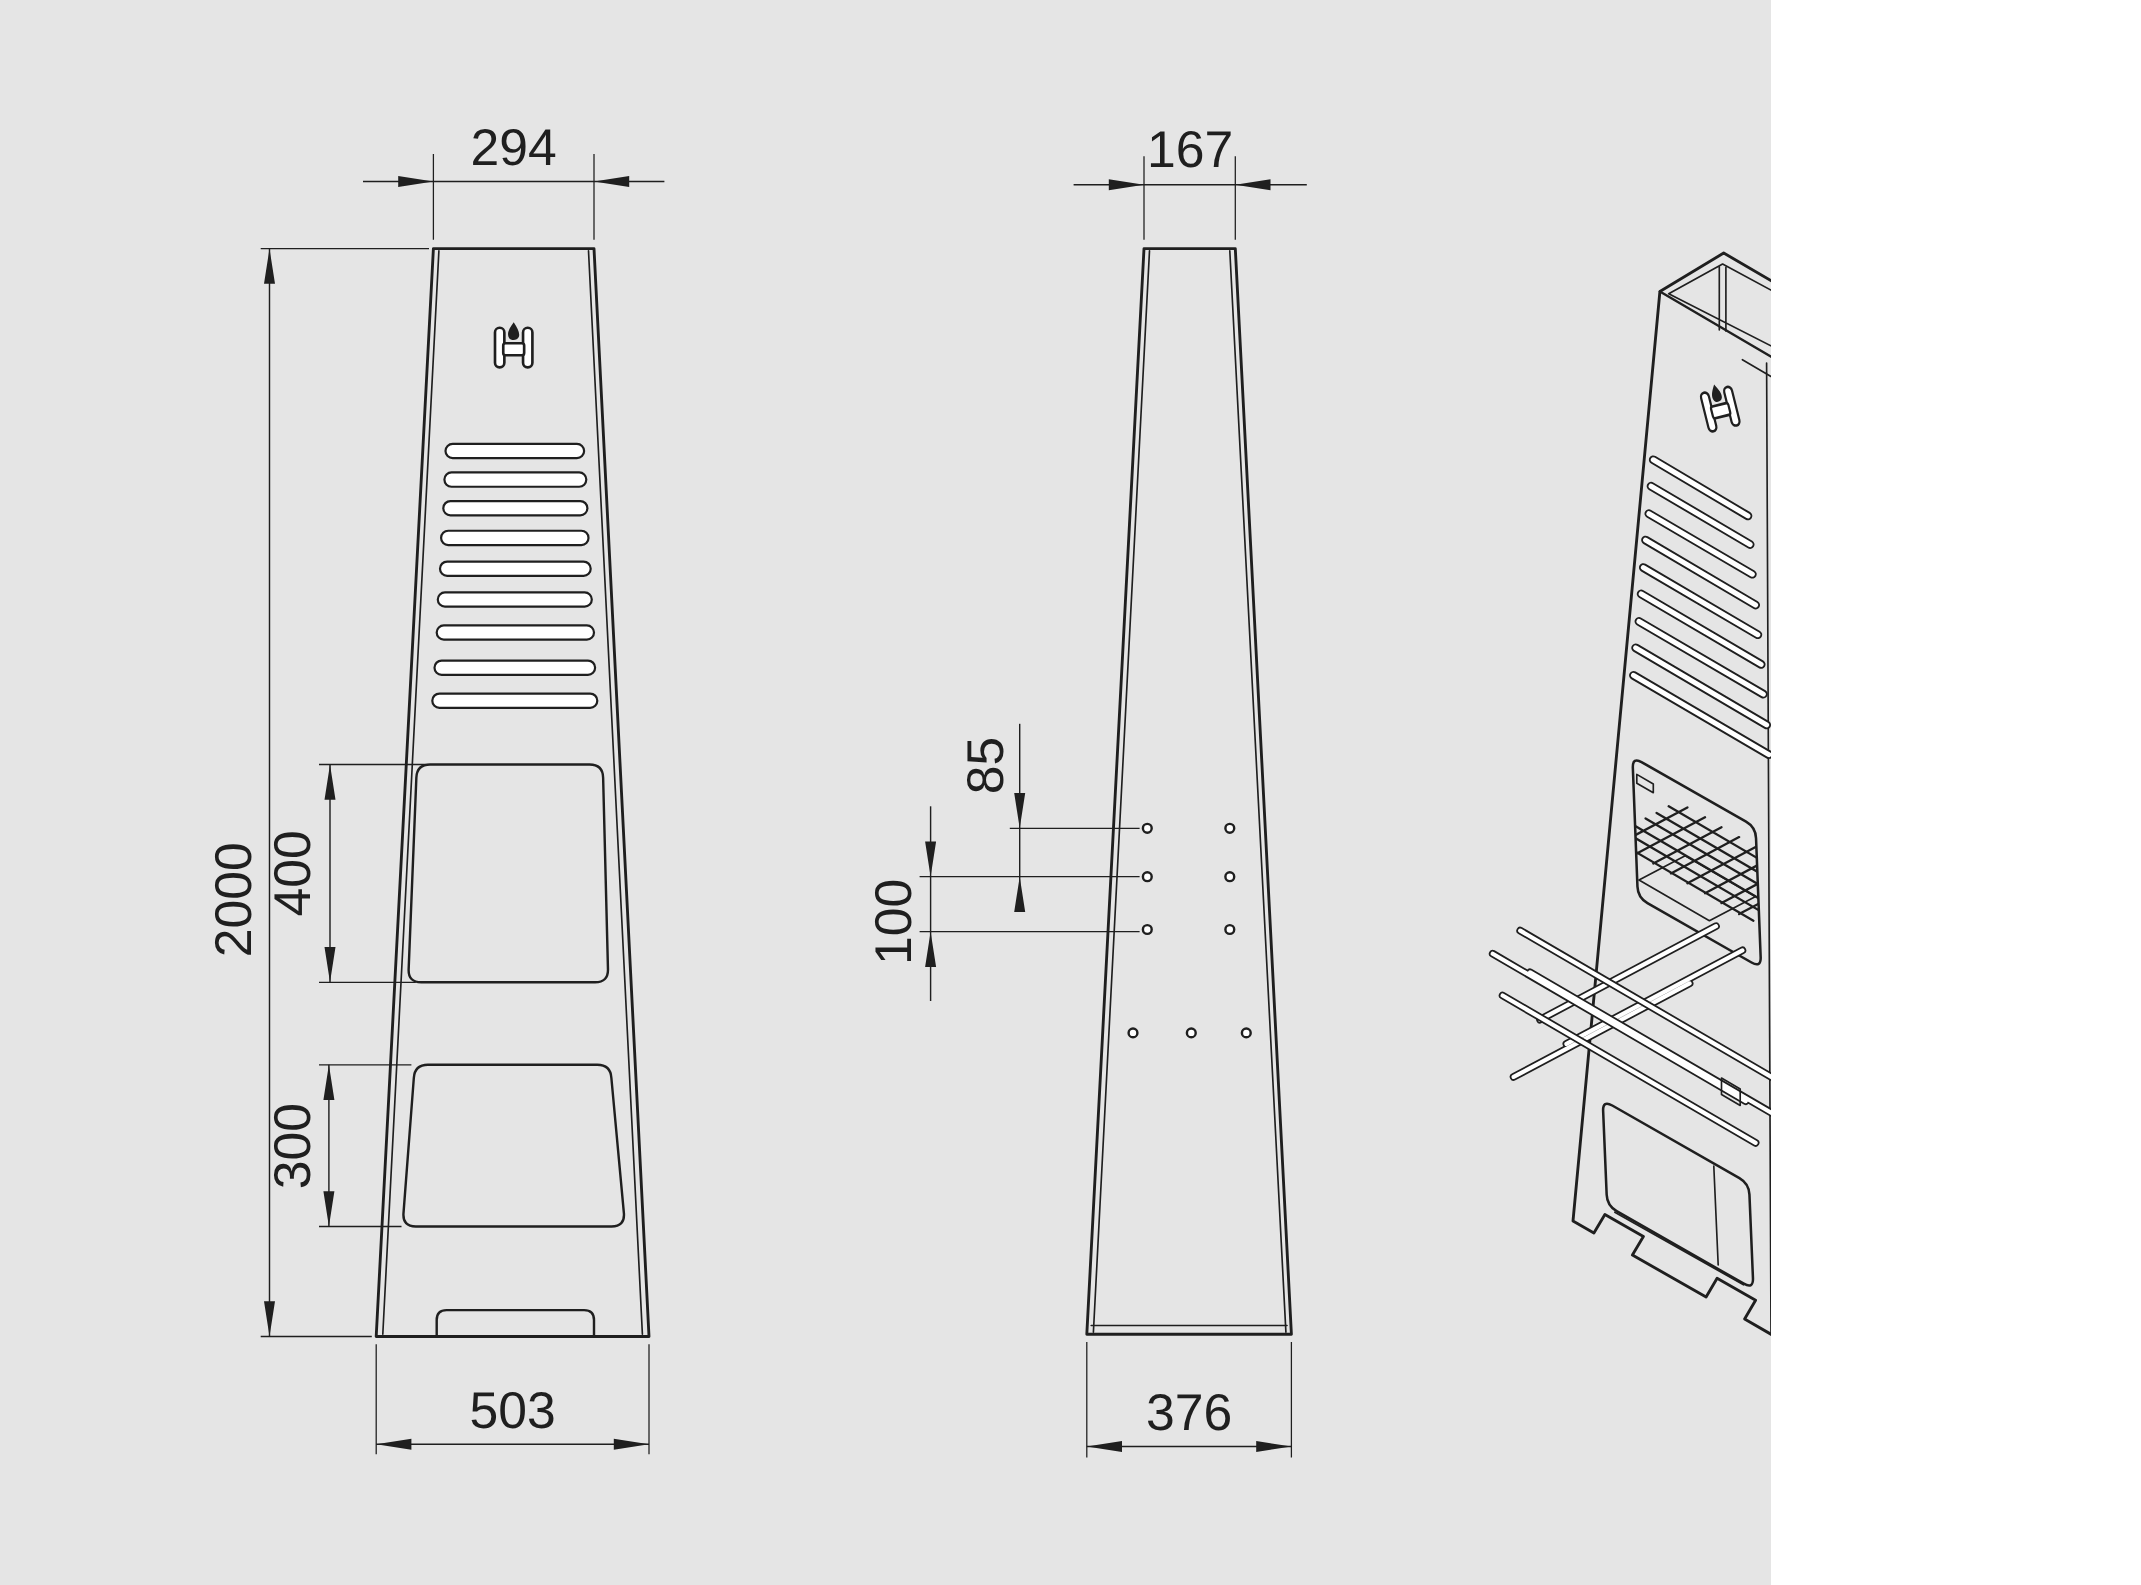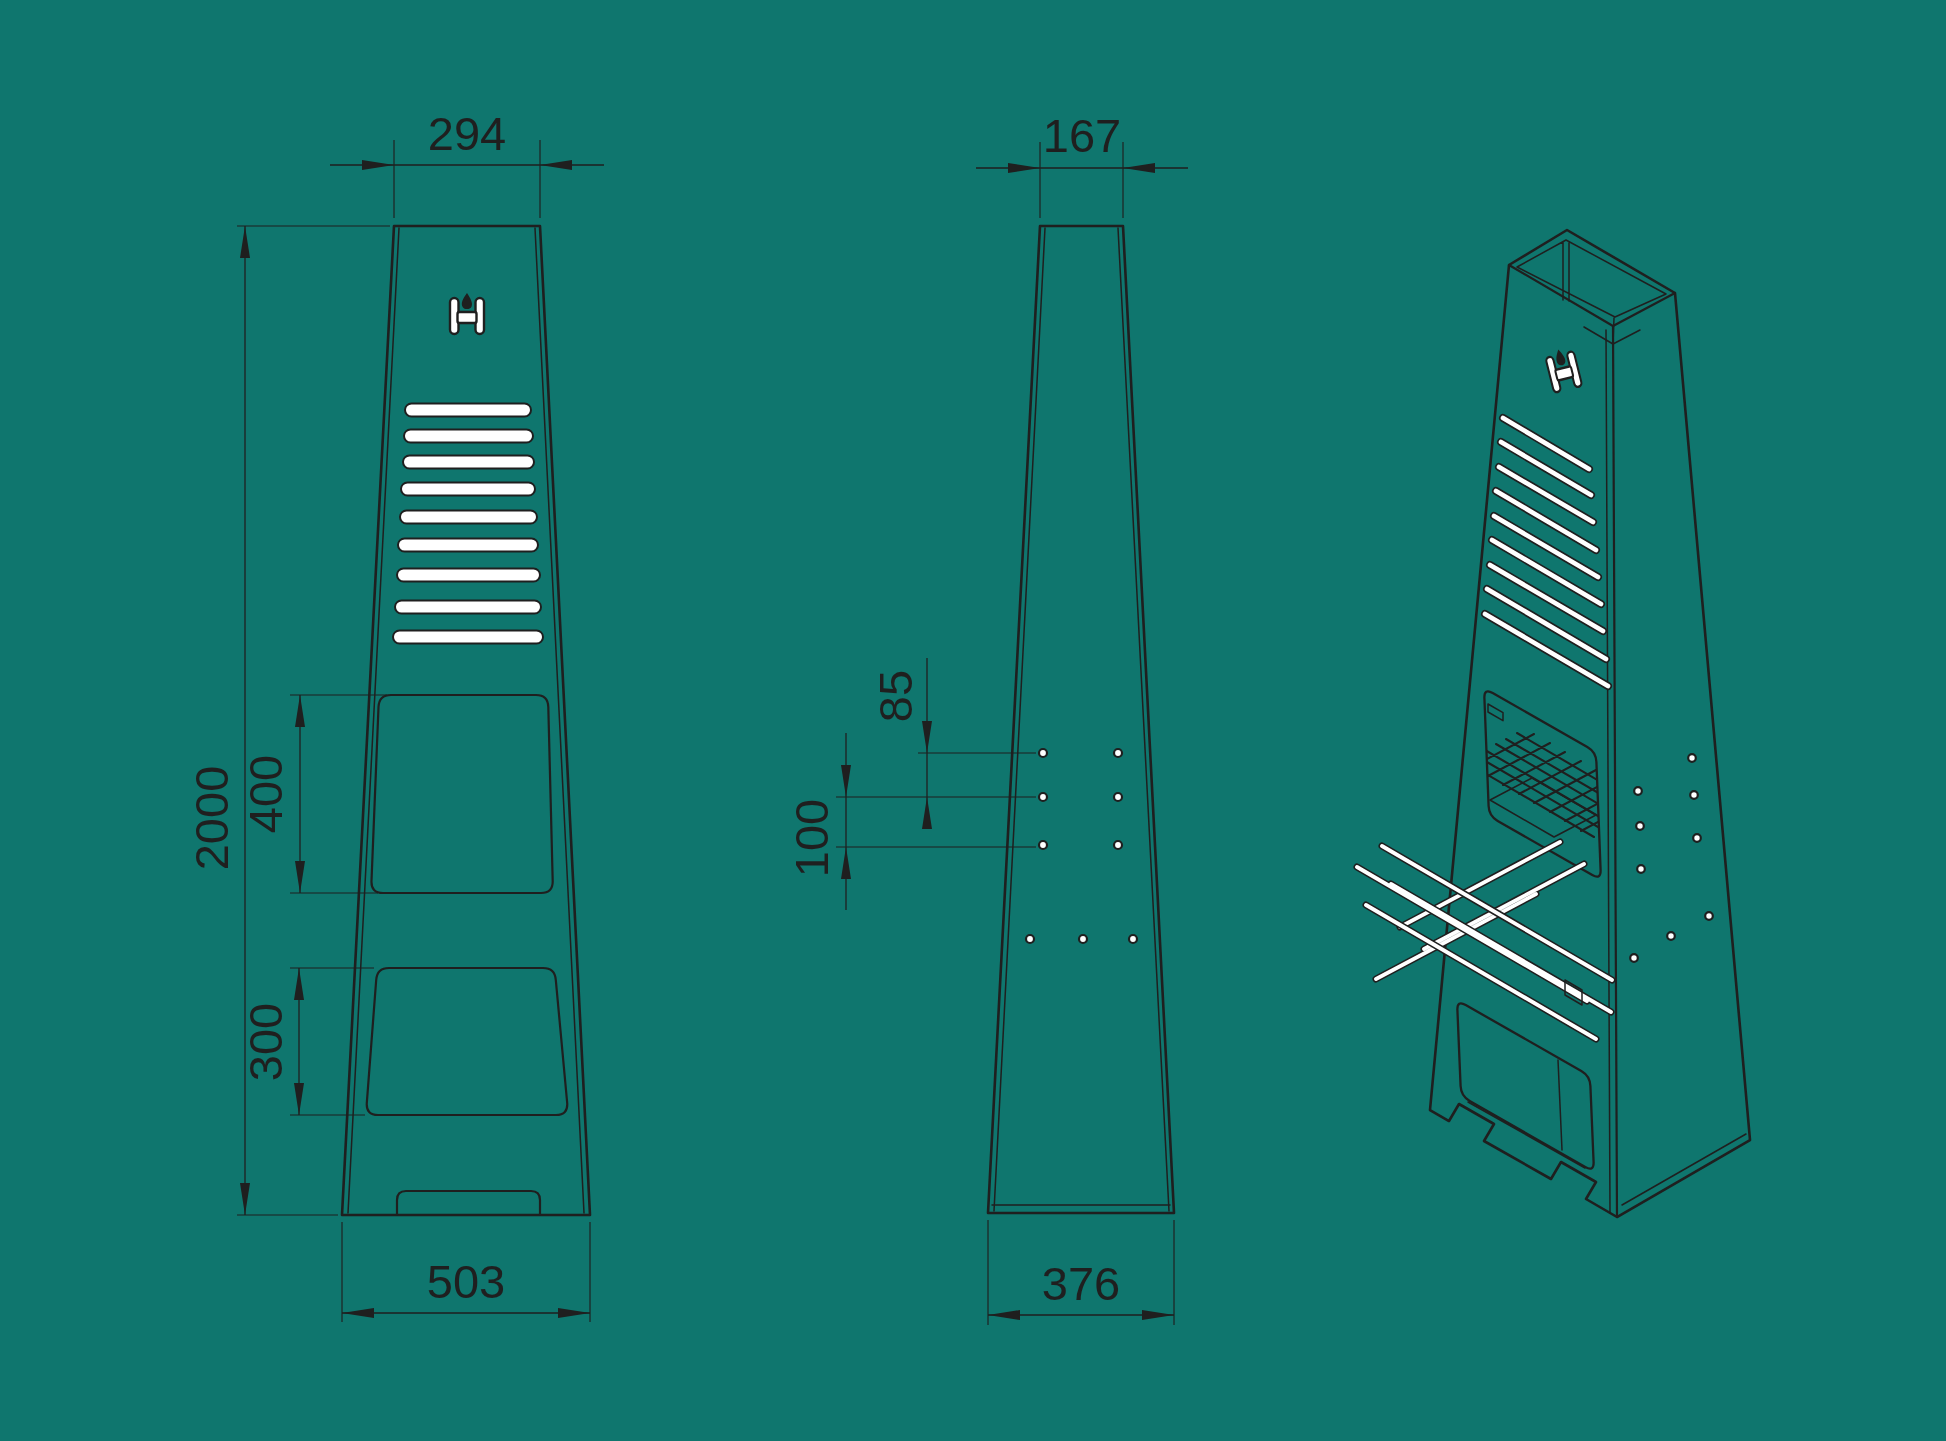--- a/index.html
+++ b/index.html
@@ -1,16 +1,16 @@
 <!DOCTYPE html>
 <html><head>
 <meta charset="utf-8">
 <style>
   html,body{margin:0;padding:0;background:#ffffff;}
-  .canvas{position:relative;width:1946px;height:1441px;background:#0f766e;overflow:hidden;
+  .canvas{position:relative;width:1610px;height:1441px;background:#e5e5e5;overflow:hidden;
           font-family:"Liberation Sans", sans-serif;}
   svg{display:block}
   .ol   {fill:none;stroke:#1f1f1f;stroke-width:2.6;stroke-linejoin:round;stroke-linecap:round;}
   .md   {fill:none;stroke:#1f1f1f;stroke-width:2.2;stroke-linejoin:round;stroke-linecap:round;}
   .thin {fill:none;stroke:#1f1f1f;stroke-width:1.5;stroke-linejoin:round;stroke-linecap:round;}
   .dimln{fill:none;stroke:#1f1f1f;stroke-width:1.3;}
   .extln{fill:none;stroke:#1f1f1f;stroke-width:1.15;}
   .arrow{fill:#1f1f1f;stroke:none;}
   .dimtext{font-family:"Liberation Sans",sans-serif;font-size:47px;fill:#1f1f1f;text-anchor:middle;}
   .slot {fill:#ffffff;stroke:#1f1f1f;stroke-width:2;}

